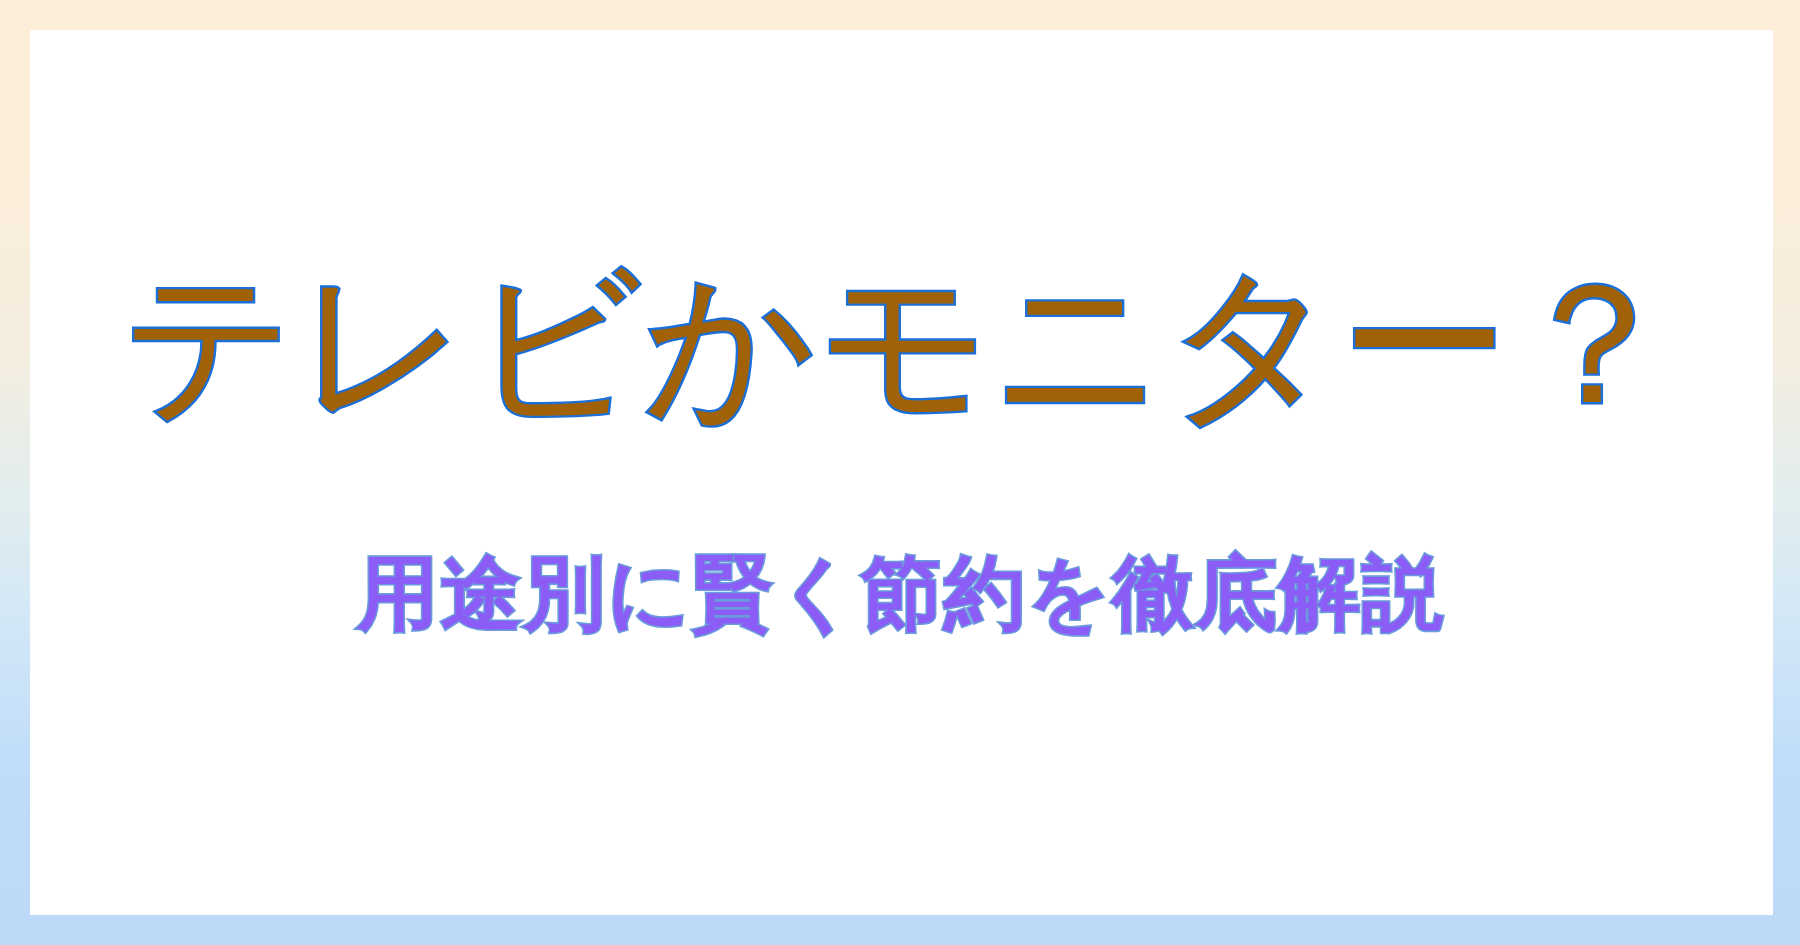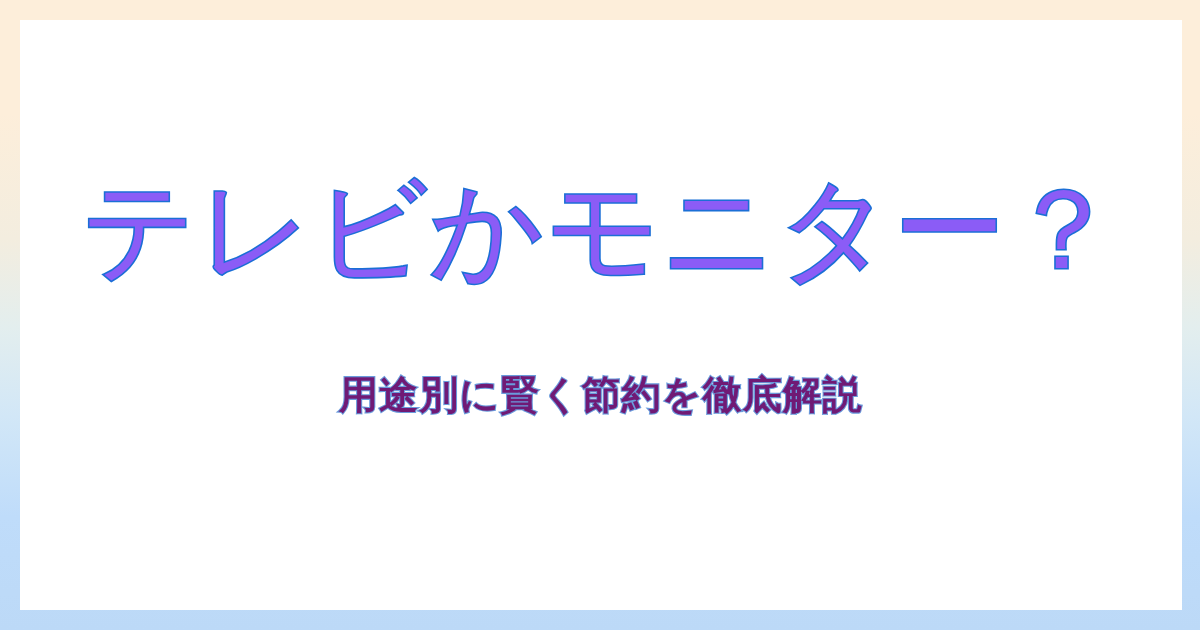--- a/index.html
+++ b/index.html
@@ -121,23 +121,23 @@
 
 <div class="banner" style="background: linear-gradient(rgb(253, 238, 218) 0%, rgb(253, 238, 218) 18%, rgb(243, 237, 223) 38%, rgb(227, 238, 238) 52%, rgb(210, 231, 247) 66%, rgb(191, 220, 250) 82%, rgb(188, 217, 247) 100%);">
 
   <div class="frame-gradient sr">gradient-border</div>
 
   <div class="card" style="background: rgb(255, 255, 255);">
 
     <div class="stage">
 
       <div class="title-row">
-        <h1 class="title" style="color: #8b5cf6; -webkit-text-stroke: 3.2px rgb(27, 111, 214); font-size: 112px;">テレビかモニター？</h1>
+        <h1 class="title" style="color: #a16207; -webkit-text-stroke: 3.2px rgb(27, 111, 214); font-size: 112px;">テレビかモニター？</h1>
       </div>
 
       <div class="subtitle-row">
-        <p class="subtitle" style="color: #701a75; -webkit-text-stroke: 2.1px rgb(106, 155, 220); font-size: 39px;">用途別に賢く節約を徹底解説</p>
+        <p class="subtitle" style="color: #8b5cf6; -webkit-text-stroke: 2.1px rgb(106, 155, 220); font-size: 54px;">用途別に賢く節約を徹底解説</p>
       </div>
 
     </div>
 
   </div>
 </div>
 
 </body></html>

